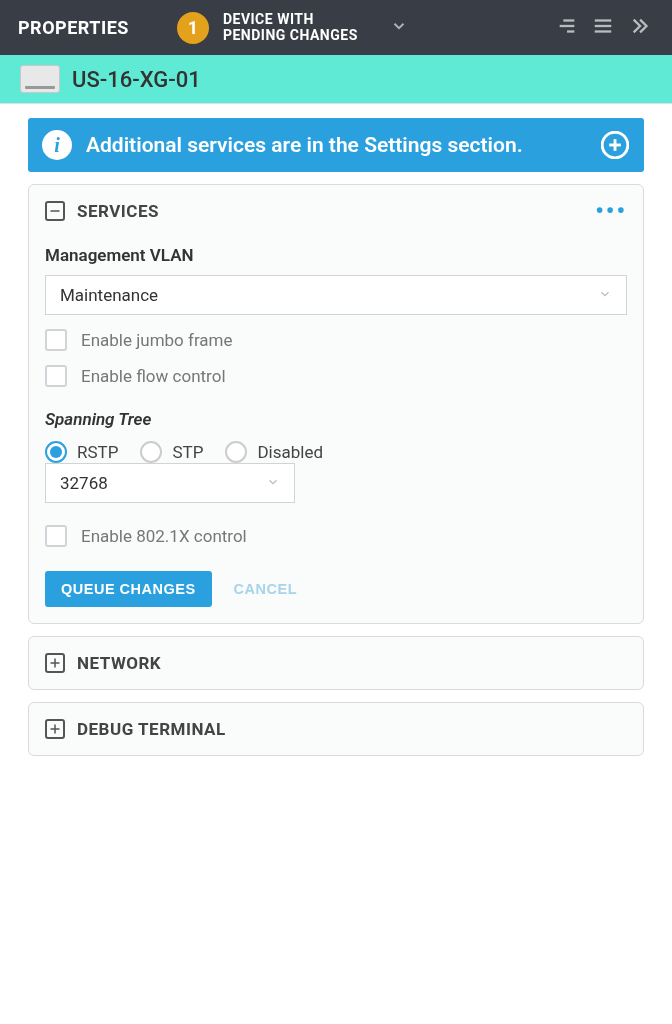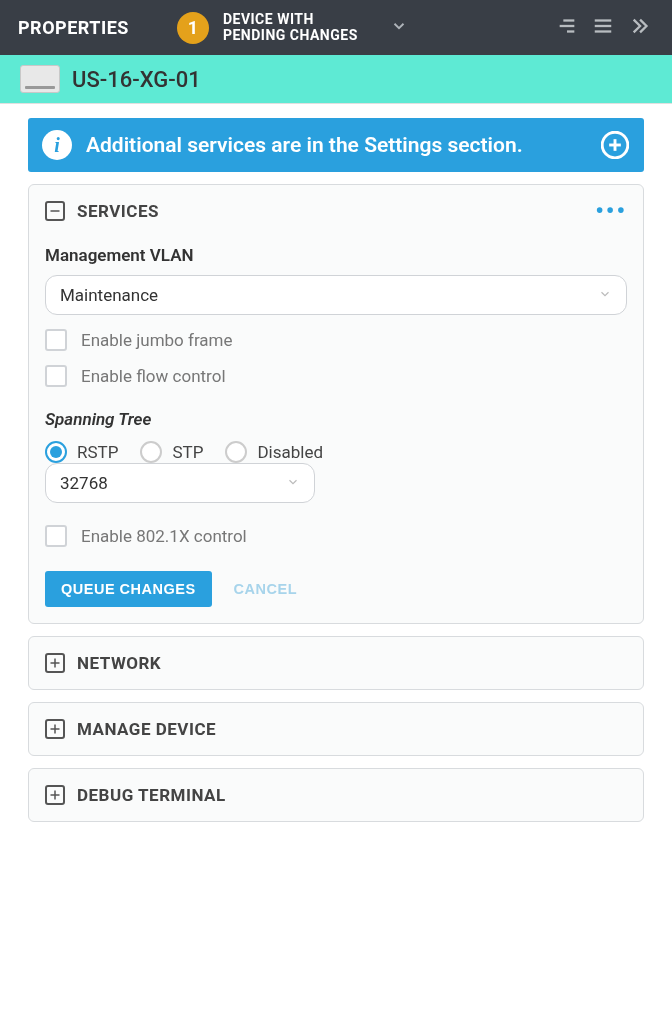--- a/index.html
+++ b/index.html
@@ -30,23 +30,23 @@
   .panel.collapsed { padding: 0; }
   .panel-header { display: flex; align-items: center; gap: 12px; padding: 16px 16px; }
   .expand-icon { width: 20px; height: 20px; border: 2px solid #555; border-radius: 3px; display:flex; align-items:center; justify-content:center; }
   .expand-icon svg { stroke: #555; }
   .panel-title { font-size: 17px; font-weight: 700; color: #444; letter-spacing: 0.5px; }
   .panel-header .dots { margin-left: auto; color:#2aa0de; font-size:24px; font-weight:700; letter-spacing: 2px; line-height: 0;}
   
   .panel-body { padding: 0px 16px 16px 16px; }
   .field-label { font-weight: 600; color: #333; font-size: 17px; margin-top: 8px; margin-bottom: 10px;}
   
-  .select-box { background: #fff; border: 1px solid #d0d3d7; border-radius: 12px; padding: 9px 14px; display:flex; justify-content: space-between; font-size:17px; color:#333; width:100%;}
+  .select-box { background: #fff; border: 1px solid #d0d3d7; border-radius: 0; padding: 9px 14px; display:flex; justify-content: space-between; font-size:17px; color:#333; width:100%;}
   .select-arrow { color:#bbb; }
-  .priority-select { width: 270px; }
+  .priority-select { width: 250px; }
   
   .checkbox-row { display: flex; align-items: center; gap: 14px; margin-top: 14px; }
   .checkbox { width: 22px; height: 22px; border: 2px solid #d0d3d7; border-radius: 3px; background: #fff; }
   .checkbox-label { color: #777; font-size: 17px; }
   
   .radio-group { display: flex; gap: 22px; margin-top: 12px; }
   .radio-item { display:flex; align-items:center; gap: 10px; }
   .radio { width: 22px; height: 22px; border: 2px solid #ccc; border-radius: 50%; background: #fff; display:flex; align-items:center; justify-content:center;}
   .radio.selected { border-color: #2aa0de; }
   .radio.selected::after { content:""; width:12px; height:12px; background:#2aa0de; border-radius:50%;}
@@ -192,31 +192,20 @@
       <span class="expand-icon">
         <svg width="12" height="12" viewBox="0 0 24 24" fill="none" stroke-width="3">
             <line x1="12" y1="3" x2="12" y2="21"></line>
             <line x1="3" y1="12" x2="21" y2="12"></line>
           </svg>
       </span>
       <span class="panel-title">NETWORK</span>
     </div>
   </div>
 
-  <div class="panel collapsed">
-    <div class="panel-header">
-      <span class="expand-icon">
-        <svg width="12" height="12" viewBox="0 0 24 24" fill="none" stroke-width="3">
-            <line x1="12" y1="3" x2="12" y2="21"></line>
-            <line x1="3" y1="12" x2="21" y2="12"></line>
-          </svg>
-      </span>
-      <span class="panel-title">MANAGE DEVICE</span>
-    </div>
-  </div>
 
   <div class="panel collapsed">
     <div class="panel-header">
       <span class="expand-icon">
         <svg width="12" height="12" viewBox="0 0 24 24" fill="none" stroke-width="3">
             <line x1="12" y1="3" x2="12" y2="21"></line>
             <line x1="3" y1="12" x2="21" y2="12"></line>
           </svg>
       </span>
       <span class="panel-title">DEBUG TERMINAL</span>

